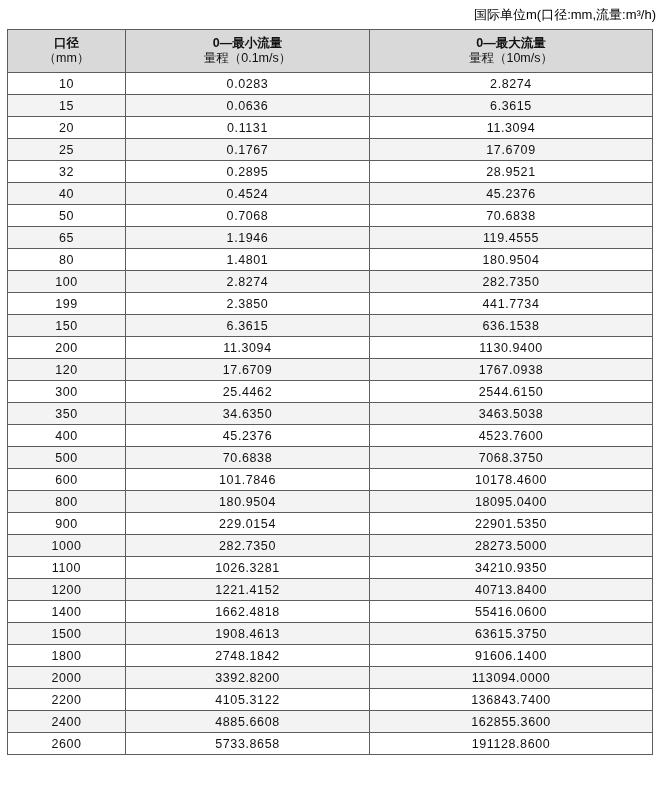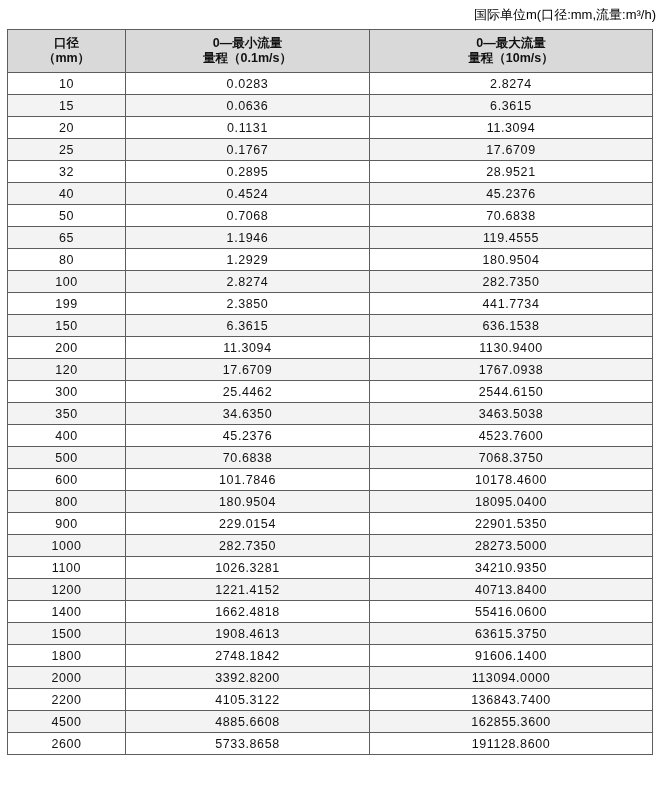--- a/index.html
+++ b/index.html
@@ -45,21 +45,21 @@
   table.flow-table thead th {
     background: #d9d9d9;
     height: 38px;
     line-height: 15px;
     font-weight: bold;
     font-size: 12.5px;
     padding: 2px 0;
   }
   table.flow-table thead th .sub {
     display: block;
-    font-weight: bold;
+    font-weight: normal;
   }
   table.flow-table tbody td {
     height: 21px;
     padding: 0;
     letter-spacing: 0.6px;
   }
   col.c1 { width: 118px; }
   col.c2 { width: 244px; }
   col.c3 { width: 283px; }
   tbody tr:nth-child(odd) td { background: #ffffff; }
@@ -130,21 +130,21 @@
           <td>0.7068</td>
           <td>70.6838</td>
         </tr>
         <tr>
           <td>65</td>
           <td>1.1946</td>
           <td>119.4555</td>
         </tr>
         <tr>
           <td>80</td>
-          <td>1.2929</td>
+          <td>1.4801</td>
           <td>180.9504</td>
         </tr>
         <tr>
           <td>100</td>
           <td>2.8274</td>
           <td>282.7350</td>
         </tr>
         <tr>
           <td>199</td>
           <td>2.3850</td>
@@ -234,21 +234,21 @@
           <td>2000</td>
           <td>3392.8200</td>
           <td>113094.0000</td>
         </tr>
         <tr>
           <td>2200</td>
           <td>4105.3122</td>
           <td>136843.7400</td>
         </tr>
         <tr>
-          <td>4500</td>
+          <td>2400</td>
           <td>4885.6608</td>
           <td>162855.3600</td>
         </tr>
         <tr>
           <td>2600</td>
           <td>5733.8658</td>
           <td>191128.8600</td>
         </tr>
       </tbody>
   </table>

